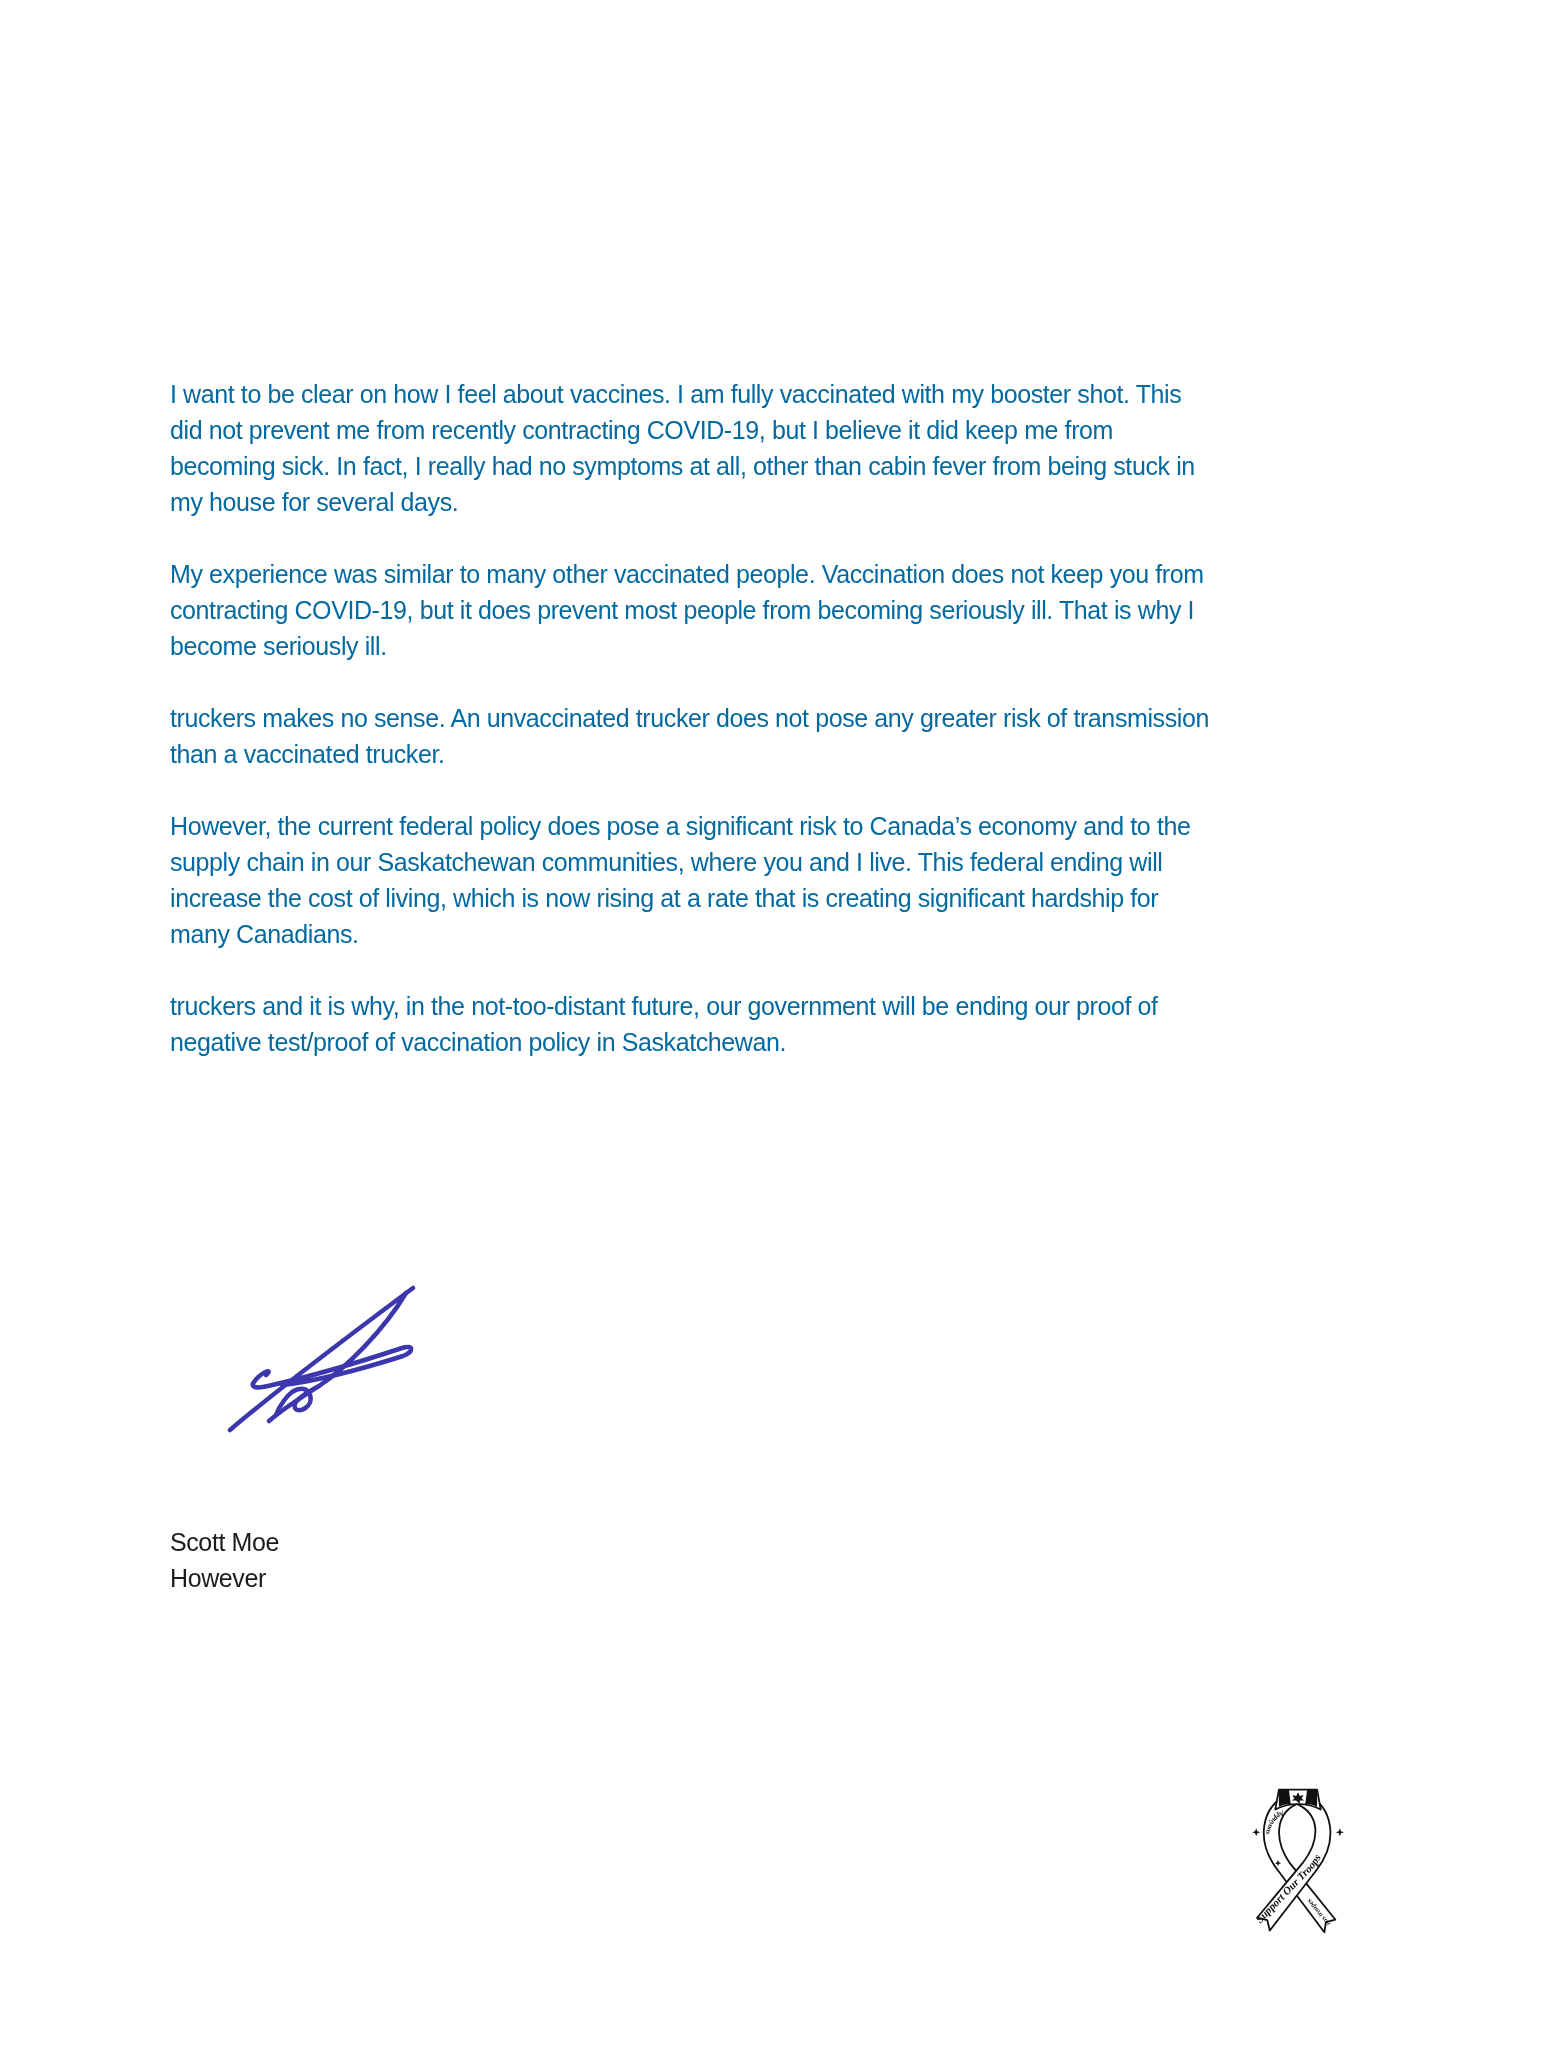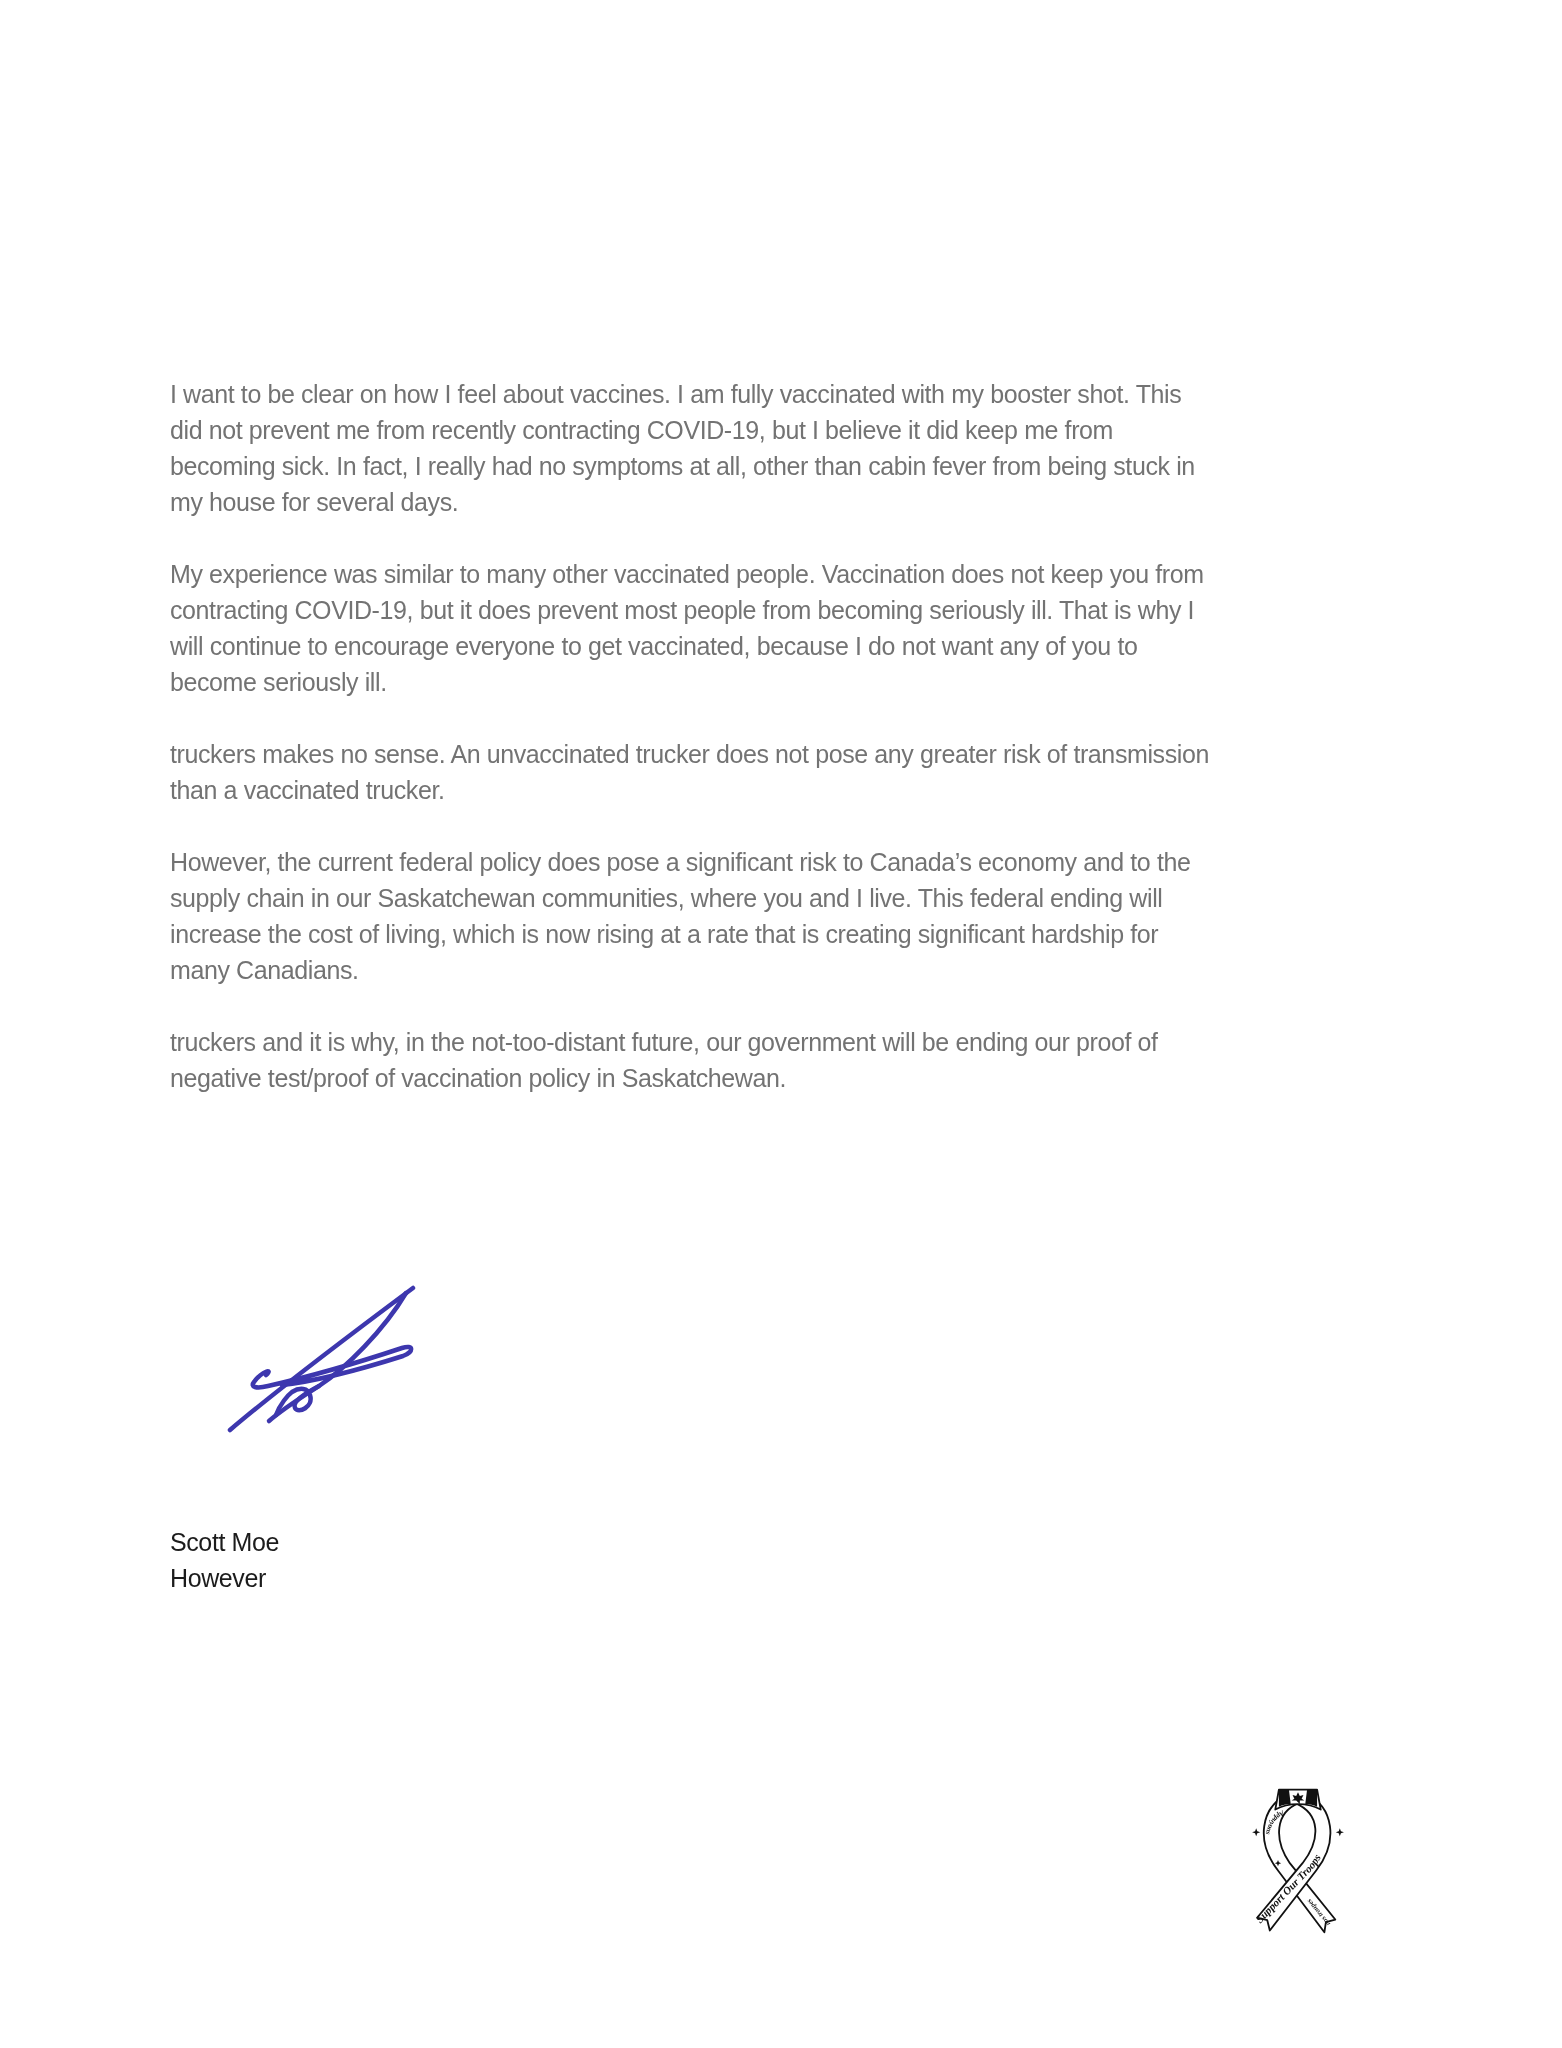--- a/index.html
+++ b/index.html
@@ -6,21 +6,21 @@
   .page{
     position:relative;
     width:1562px;height:2048px;
     background:#ffffff;
     font-family:"Liberation Sans", sans-serif;
     overflow:hidden;
   }
   .letter-body{
     position:absolute;
     left:170px;top:376px;width:1260px;
-    color:#737373;
+    color:#0369a1;
     font-size:25px;
     line-height:36px;
     letter-spacing:-0.4px;
   }
   .paragraph{margin:0 0 36px 0;}
   .line{white-space:nowrap;}
   .signature-wrap{
     position:absolute;left:222px;top:1282px;width:200px;height:152px;
   }
   .signer-block{
@@ -46,21 +46,20 @@
     <div class="paragraph">
       <div class="line">I want to be clear on how I feel about vaccines. I am fully vaccinated with my booster shot. This</div>
       <div class="line">did not prevent me from recently contracting COVID-19, but I believe it did keep me from</div>
       <div class="line">becoming sick. In fact, I really had no symptoms at all, other than cabin fever from being stuck in</div>
       <div class="line">my house for several days.</div>
     </div>
 
     <div class="paragraph">
       <div class="line">My experience was similar to many other vaccinated people. Vaccination does not keep you from</div>
       <div class="line">contracting COVID-19, but it does prevent most people from becoming seriously ill. That is why I</div>
-      <div class="line">will continue to encourage everyone to get vaccinated, because I do not want any of you to</div>
       <div class="line">become seriously ill.</div>
     </div>
 
     <div class="paragraph">
       <div class="line">truckers makes no sense. An unvaccinated trucker does not pose any greater risk of transmission</div>
       <div class="line">than a vaccinated trucker.</div>
     </div>
 
     <div class="paragraph">
       <div class="line">However, the current federal policy does pose a significant risk to Canada’s economy and to the</div>

